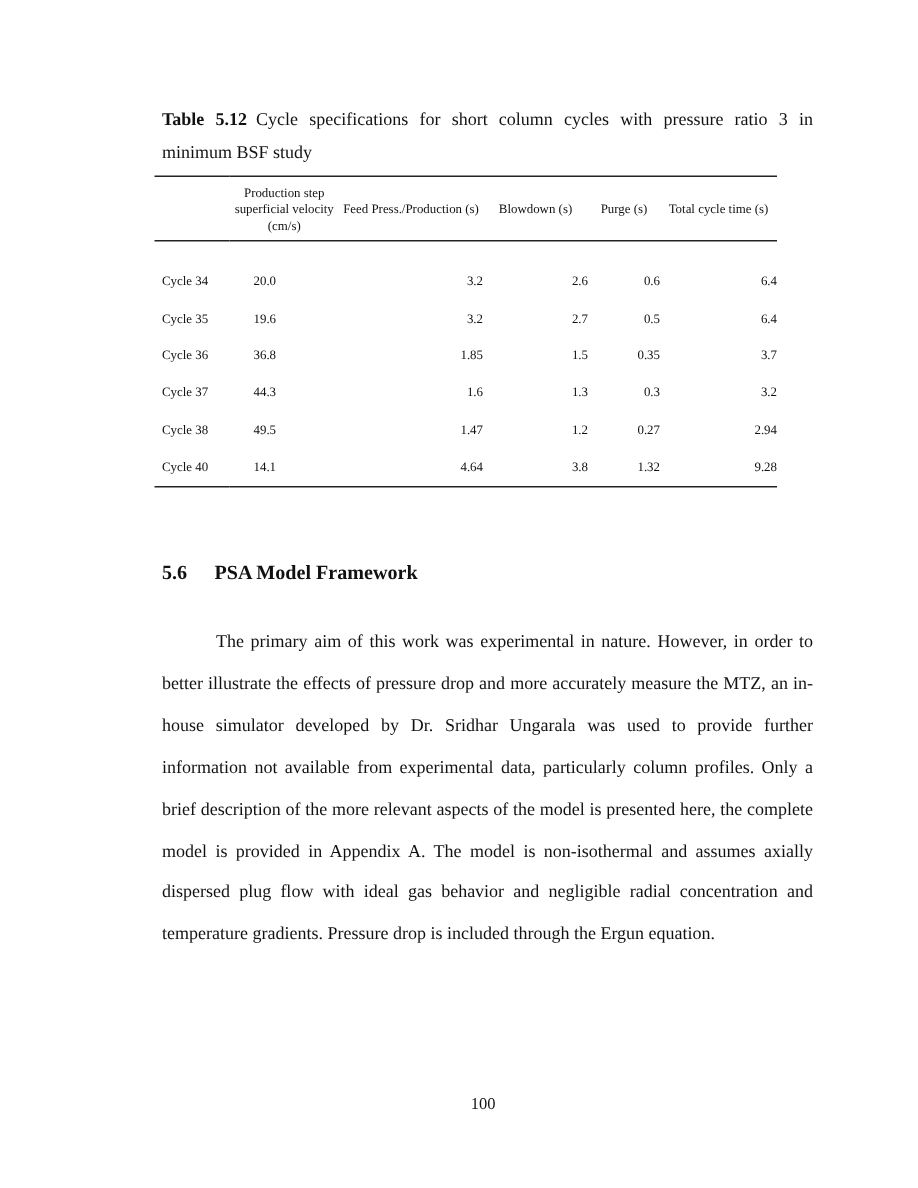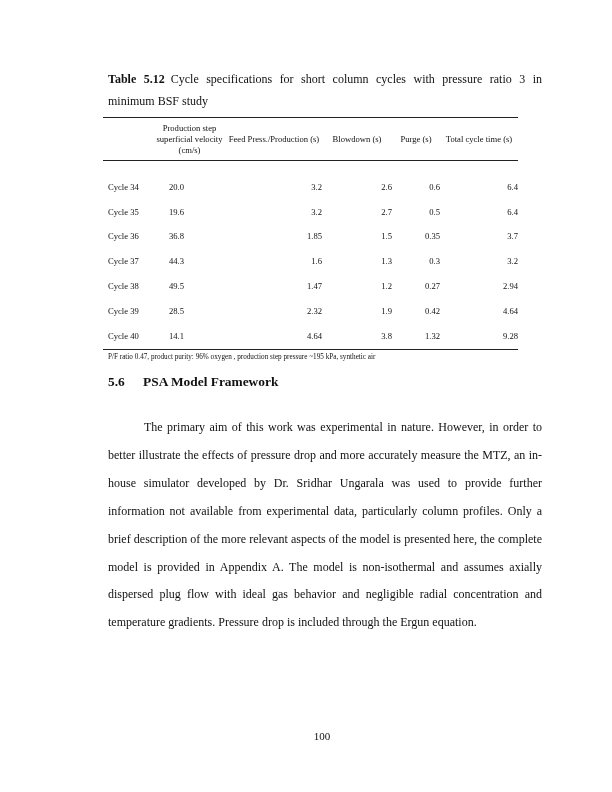--- a/index.html
+++ b/index.html
@@ -171,37 +171,28 @@
       </tr>
       <tr>
         <td class="row-label">Cycle 38</td>
         <td class="vel">49.5</td>
         <td>1.47</td>
         <td>1.2</td>
         <td>0.27</td>
         <td>2.94</td>
       </tr>
       <tr>
-        <td class="row-label">Cycle 39</td>
-        <td class="vel">28.5</td>
-        <td>2.32</td>
-        <td>1.9</td>
-        <td>0.42</td>
-        <td>4.64</td>
-      </tr>
-      <tr>
         <td class="row-label">Cycle 40</td>
         <td class="vel">14.1</td>
         <td>4.64</td>
         <td>3.8</td>
         <td>1.32</td>
         <td>9.28</td>
       </tr>
     </tbody>
   </table>
-  <div class="footnote">P/F ratio 0.47, product purity: 96% oxygen , production step pressure ~195 kPa, synthetic air</div>
 </div>
 
 <h2 class="section-heading"><span class="num">5.6</span><span>PSA Model Framework</span></h2>
 
 <p class="body-text">The primary aim of this work was experimental in nature.  However, in order to better illustrate the effects of pressure drop and more accurately measure the MTZ, an in-house simulator developed by Dr. Sridhar Ungarala was used to provide further information not available from experimental data, particularly column profiles.  Only a brief description of the more relevant aspects of the model is presented here, the complete model is provided in Appendix A.  The model is non-isothermal and assumes axially dispersed plug flow with ideal gas behavior and negligible radial concentration and temperature gradients.  Pressure drop is included through the Ergun equation.</p>
 
 <div class="page-number">100</div>
 
 </body></html>

